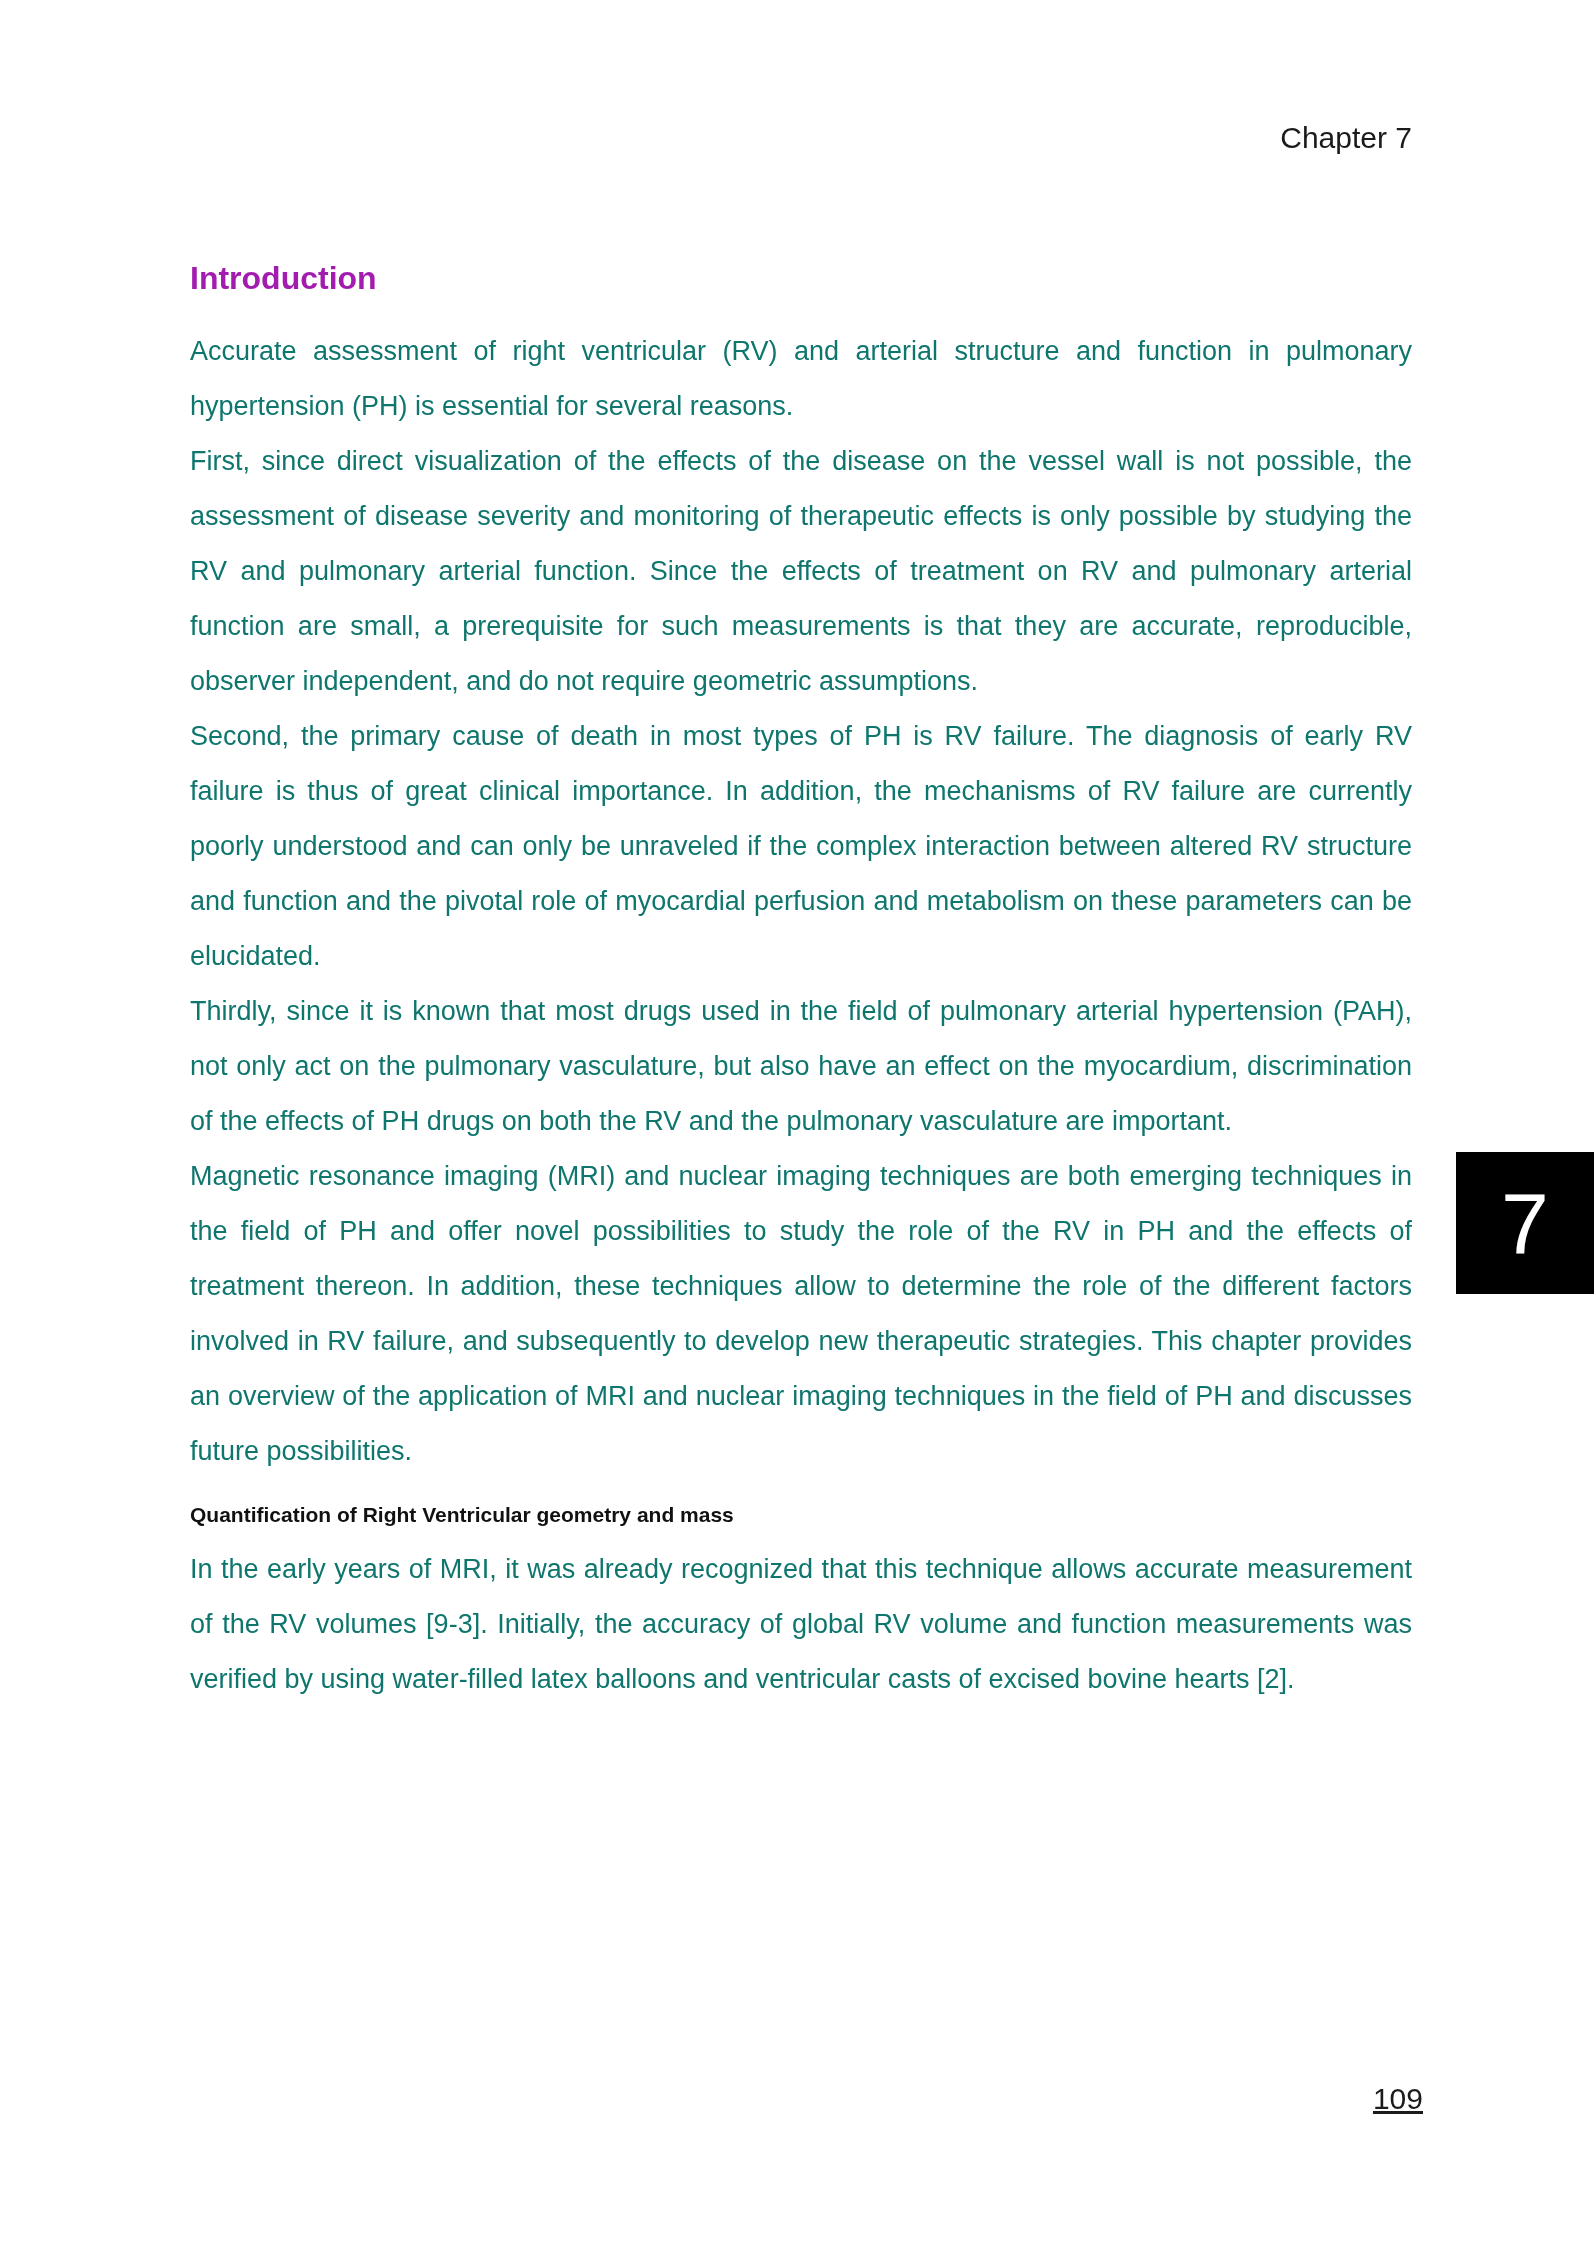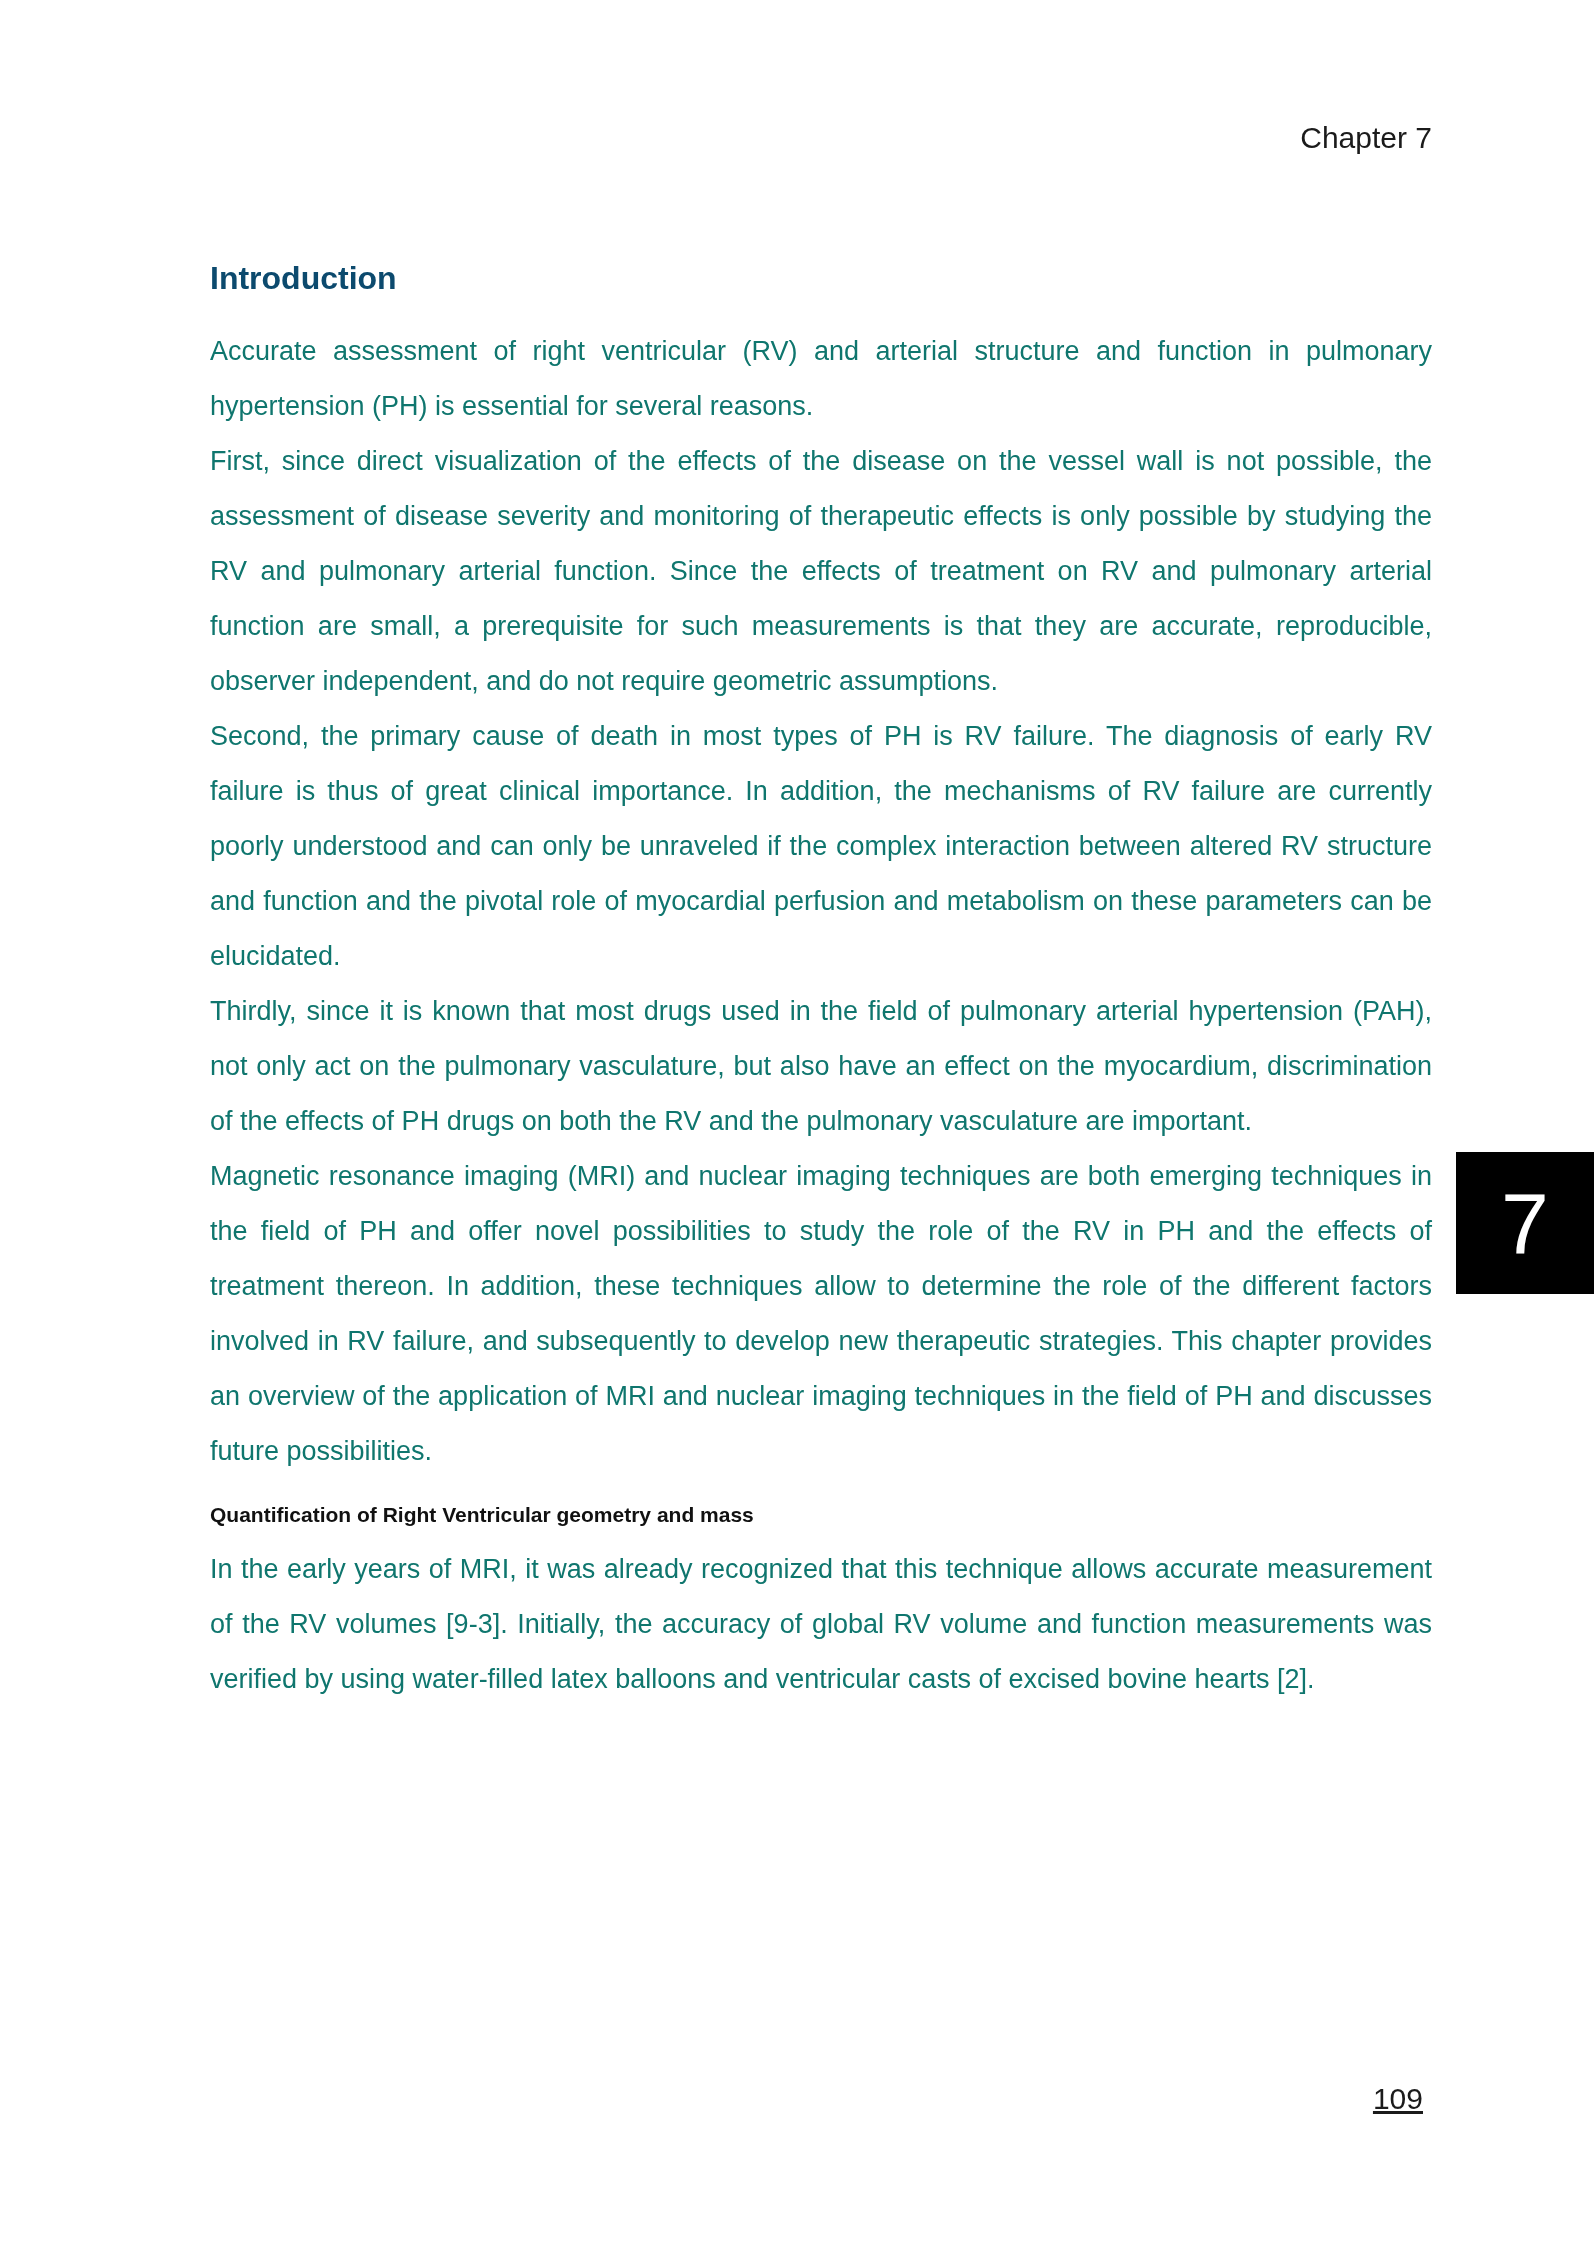--- a/index.html
+++ b/index.html
@@ -13,34 +13,33 @@
     width: 1594px;
     height: 2250px;
     background: #ffffff;
     overflow: hidden;
   }
   .content {
     position: absolute;
     left: 190px;
     top: 0;
     width: 1222px;
-    margin-left: 20px;
   }
   .chapter-header {
     padding-top: 120px;
     text-align: right;
     font-size: 30px;
     line-height: 36px;
     color: #1b1b1b;
   }
   h1.section-heading {
     font-size: 32px;
     font-weight: bold;
     line-height: 40px;
-    color: #0c4a6e;
+    color: #a21caf;
   }
   h1.intro-heading { margin: 102px 0 26px 0; }
   h1.mri-heading   { margin: 70px 0 4px 0; }
   h2.subsection-heading {
     font-size: 21px;
     font-weight: bold;
     line-height: 55px;
     margin: 8px 0 0 0;
     color: #111111;
   }

